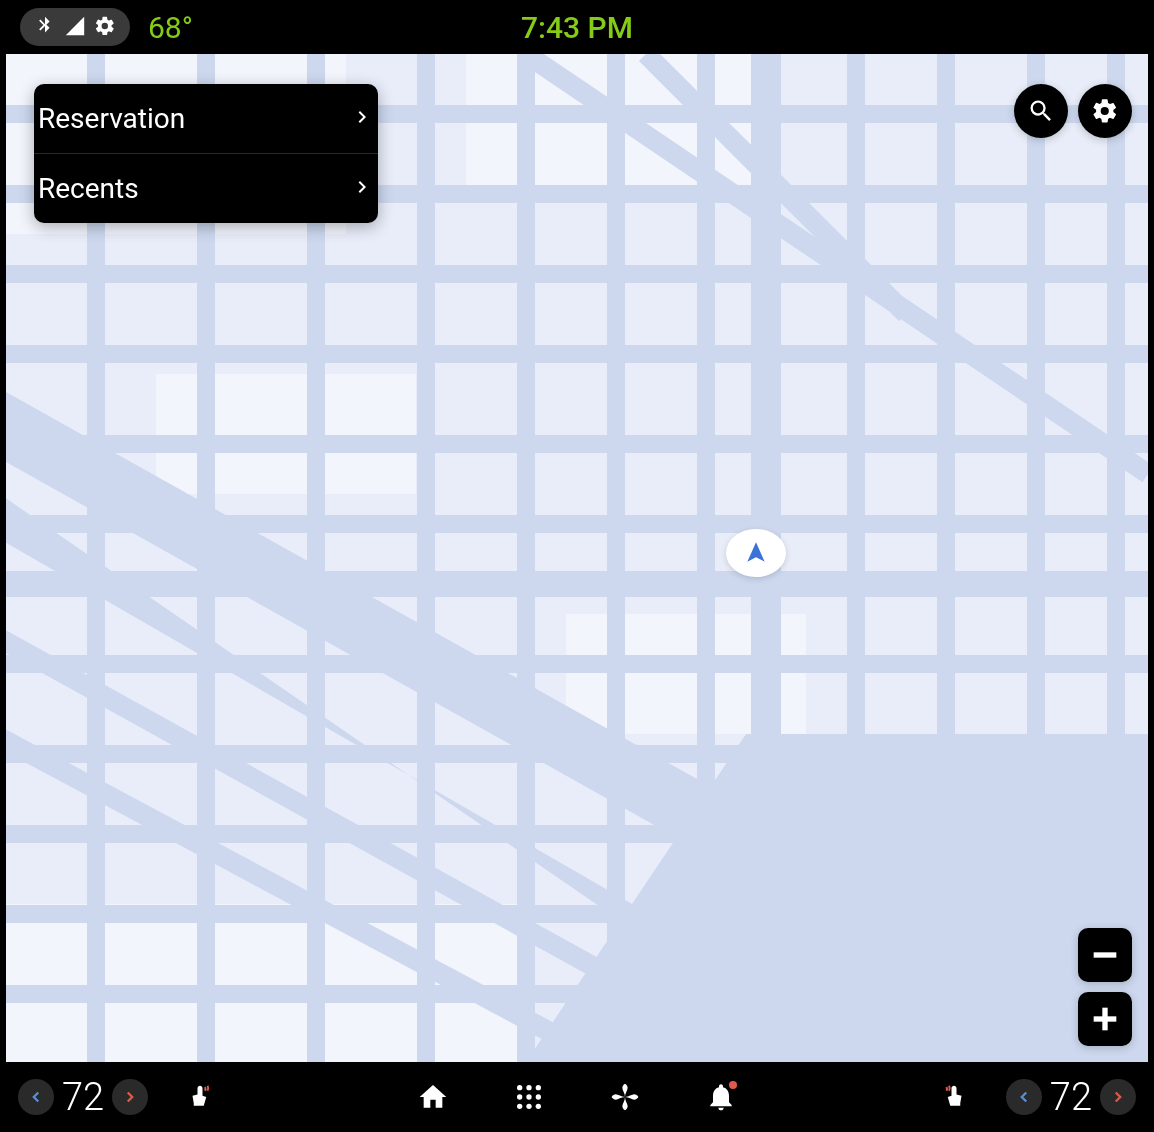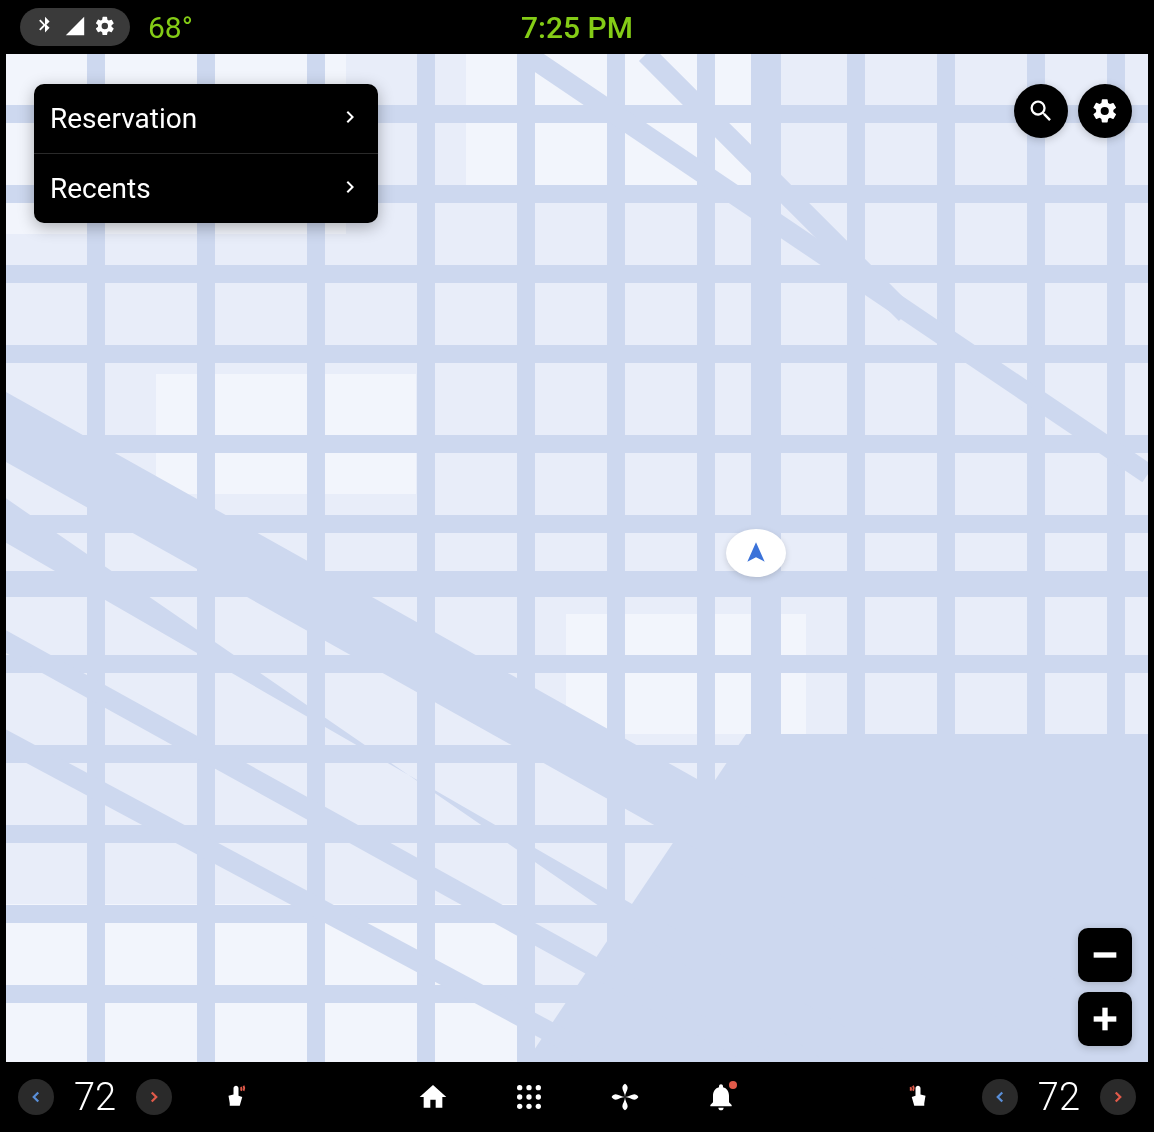--- a/index.html
+++ b/index.html
@@ -122,21 +122,21 @@
       align-items: center;
       justify-content: center;
       cursor: pointer;
     }
     .reload-btn svg { width: 26px; height: 26px; fill: #fff; }
     
     .menu-item {
       display: flex;
       align-items: center;
       justify-content: space-between;
-      padding: 18px 16px;
+      padding: 18px 4px;
       border-bottom: 1px solid #2a2a2a;
       cursor: pointer;
     }
     .menu-item:last-child { border-bottom: none; }
     .menu-item-label {
       color: #fff;
       font-size: 28px;
       font-weight: 400;
     }
     .menu-item svg { width: 24px; height: 24px; fill: #fff; }
@@ -193,21 +193,21 @@
       height: 70px;
       background: #000;
       display: flex;
       align-items: center;
       justify-content: space-between;
       padding: 0 18px;
     }
     .climate-group {
       display: flex;
       align-items: center;
-      gap: 16px;
+      gap: 4px;
     }
     .chevron-btn {
       width: 36px;
       height: 36px;
       border-radius: 50%;
       background: #2a2a2a;
       display: flex;
       align-items: center;
       justify-content: center;
       cursor: pointer;
@@ -271,21 +271,21 @@
           <path d="M2 22h20V2L2 22z"></path>
         </svg>
     </span>
     <span>
       <svg viewBox="0 0 24 24">
           <path d="M19.14,12.94a7,7,0,0,0,.05-.94,7,7,0,0,0-.05-.94l2.11-1.65a.5.5,0,0,0,.12-.64l-2-3.46a.5.5,0,0,0-.61-.22l-2.49,1a7,7,0,0,0-1.62-.94l-.38-2.65A.5.5,0,0,0,13.78,2H9.78a.5.5,0,0,0-.49.42L8.91,5.07a7,7,0,0,0-1.62.94l-2.49-1a.5.5,0,0,0-.61.22l-2,3.46a.5.5,0,0,0,.12.64L4.42,11a7,7,0,0,0-.05.94,7,7,0,0,0,.05.94L2.31,14.53a.5.5,0,0,0-.12.64l2,3.46a.5.5,0,0,0,.61.22l2.49-1a7,7,0,0,0,1.62.94l.38,2.65a.5.5,0,0,0,.49.42h4a.5.5,0,0,0,.49-.42l.38-2.65a7,7,0,0,0,1.62-.94l2.49,1a.5.5,0,0,0,.61-.22l2-3.46a.5.5,0,0,0-.12-.64ZM11.78,15.5A3.5,3.5,0,1,1,15.28,12,3.5,3.5,0,0,1,11.78,15.5Z"></path>
         </svg>
     </span>
   </div>
   <div class="temp-status">68°</div>
-  <div class="clock">7:25 PM</div>
+  <div class="clock">7:43 PM</div>
 </div>
 
 <div class="map-container">
   <svg class="map-bg" viewBox="0 0 1142 1008" preserveAspectRatio="xMidYMid slice">
     <rect width="1142" height="1008" fill="#e8edf9"></rect>
 
     <rect x="0" y="0" width="340" height="180" fill="#f2f5fc"></rect>
     <rect x="460" y="-20" width="300" height="160" fill="#f2f5fc"></rect>
     <rect x="150" y="320" width="260" height="120" fill="#f2f5fc"></rect>
     <rect x="560" y="560" width="240" height="120" fill="#f2f5fc"></rect>

